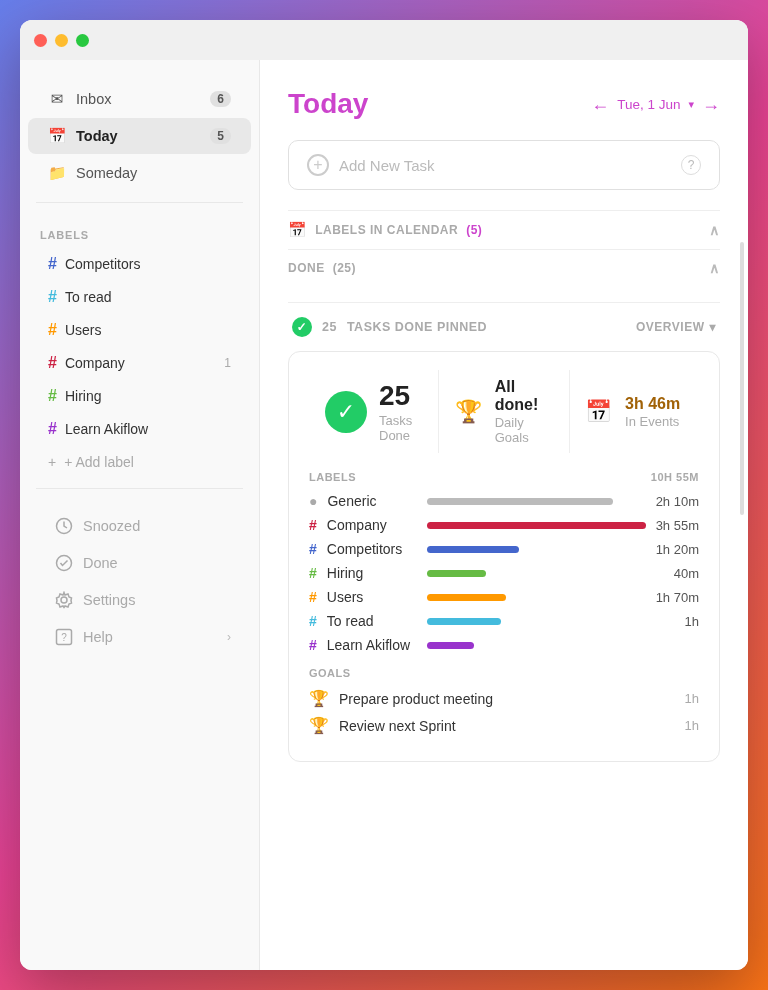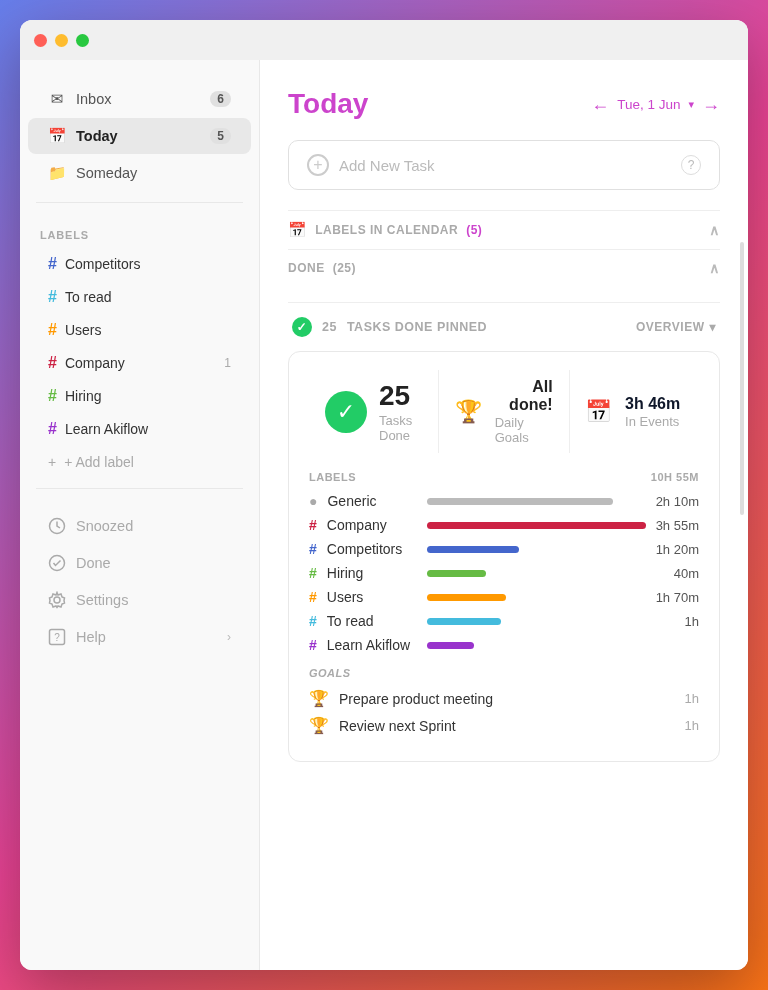--- a/index.html
+++ b/index.html
@@ -114,21 +114,21 @@
       display: flex;
       align-items: center;
       padding: 7px 20px;
       font-size: 14px;
       color: #aaa;
       cursor: pointer;
       gap: 8px;
       border-radius: 8px;
       margin: 1px 8px;
     }
-    .bottom-nav { margin-top: 8px; }
+    .bottom-nav { margin-top: 8px; padding-left: 7px; }
     
     .main {
       flex: 1;
       background: white;
       overflow-y: auto;
       padding: 28px 28px 20px;
     }
     .header-row {
       display: flex;
       align-items: center;
@@ -311,21 +311,20 @@
     }
     .label-time { font-size: 13px; color: #555; white-space: nowrap; }
     .goals-section { margin-top: 14px; }
     .goals-header {
       font-size: 11px;
       font-weight: 600;
       color: #aaa;
       letter-spacing: 0.5px;
       margin-bottom: 10px;
       text-transform: uppercase;
-      font-style: italic;
     }
     .goal-row {
       display: flex;
       align-items: center;
       gap: 10px;
       margin-bottom: 8px;
       font-size: 14px;
       color: #333;
     }
     .goal-icon { font-size: 16px; }
@@ -508,28 +507,28 @@
           <div class="stat-block">
             <div class="stat-check-circle">✓</div>
             <div>
               <div class="stat-number">25</div>
               <div class="stat-label">Tasks Done</div>
             </div>
           </div>
           <div class="stat-block">
             <div class="stat-icon">🏆</div>
             <div>
-              <div style="font-size:16px; font-weight:700; color:#222;text-align:right;">All done!</div>
+              <div style="font-size:16px; font-weight:700; color:#222;">All done!</div>
               <div class="stat-label">Daily Goals</div>
             </div>
           </div>
           <div class="stat-block">
             <div class="stat-icon">📅</div>
             <div>
-              <div style="font-size:16px; font-weight:700; color:#0f172a;">3h 46m</div>
+              <div style="font-size:16px; font-weight:700; color:#a16207;">3h 46m</div>
               <div class="stat-label">In Events</div>
             </div>
           </div>
         </div>
 
         <div class="labels-section">
           <div class="labels-header">
             <span>LABELS</span>
             <span>10h 55m</span>
           </div>

